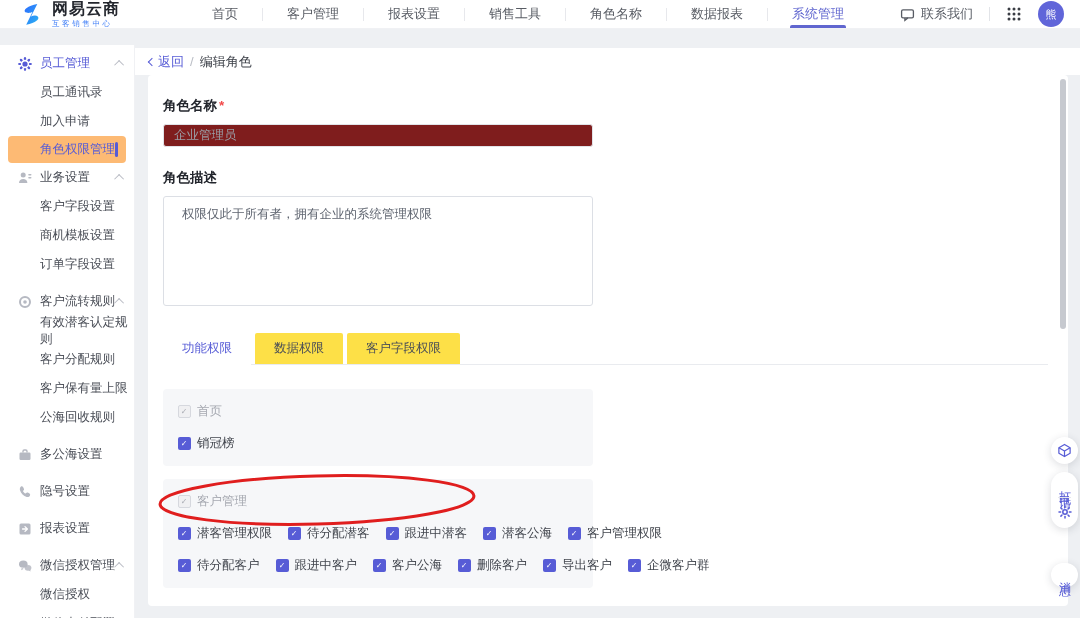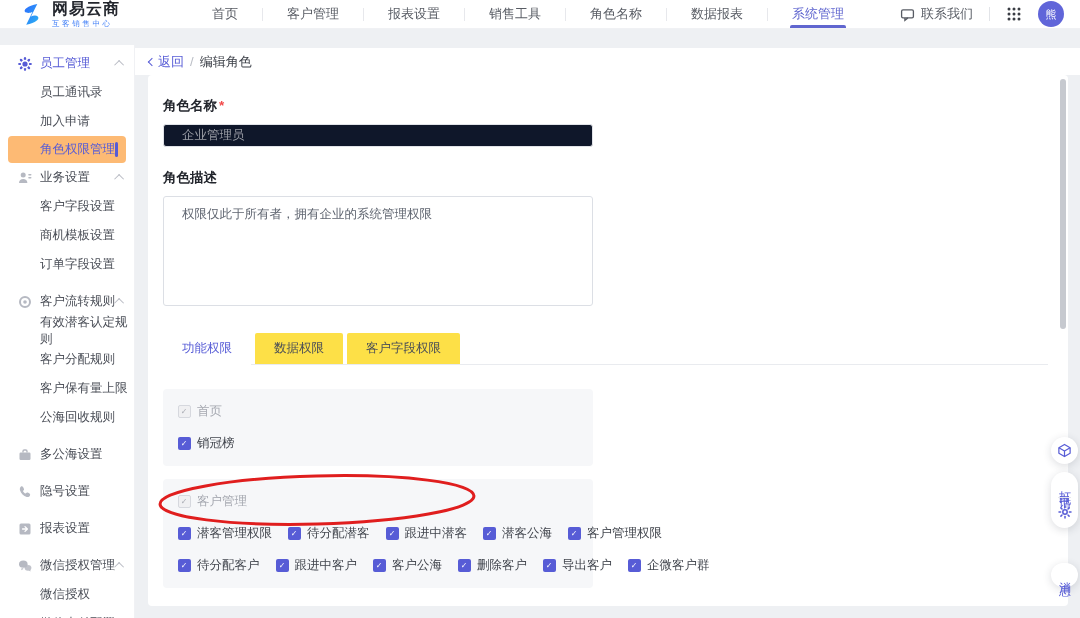--- a/index.html
+++ b/index.html
@@ -59,22 +59,22 @@
     display:flex; align-items:center; padding-left:14px; gap:6px; }
   .bc-back { color:#575cd6; cursor:pointer; display:flex; align-items:center; gap:3px; }
   .bc-chev { display:inline-block; width:6px; height:6px; border-left:1.5px solid #575cd6;
     border-bottom:1.5px solid #575cd6; transform:rotate(45deg); }
   .bc-sep { color:#b9bcc4; }
   .bc-cur { color:#3a3e46; }
   .card { position:absolute; left:13px; top:30px; width:920px; height:531px;
     background:#fff; border-radius:4px; padding:22px 20px 0 15px; overflow:hidden; }
   .field-label { font-weight:bold; color:#23262d; font-size:13.5px; margin-bottom:9px; }
   .req { color:#f24b4b; margin-left:2px; }
-  .name-input { width:430px; height:23px; background:#0f172a; border:1px solid #e1e3e8;
-    border-radius:3px; color:#9a9da5; font-size:12.5px; padding:0 18px;
+  .name-input { width:430px; height:23px; background:#7f1d1d; border:1px solid #e1e3e8;
+    border-radius:3px; color:#9a9da5; font-size:12.5px; padding:0 10px;
     font-family:"Liberation Sans","DejaVu Sans",sans-serif; }
   .desc-area { width:430px; height:110px; background:#fff; border:1px solid #dcdfe5;
     border-radius:3px; color:#5f6570; font-size:12.5px; padding:8px 18px; resize:none;
     font-family:"Liberation Sans","DejaVu Sans",sans-serif; line-height:1.5; }
   .mt20 { margin-top:20px; }
   
   .tabs { display:flex; margin-top:24px; border-bottom:1px solid #e9ebef; }
   .tab { padding:7px 19px; background:#fde047; color:#4a4e57; cursor:pointer;
     margin-right:4px; border-radius:2px 2px 0 0; font-size:12.5px; position:relative; }
   .tab.active { background:#fff; color:#575cd6; margin-bottom:-1px; border-bottom:1px solid #fff; }

